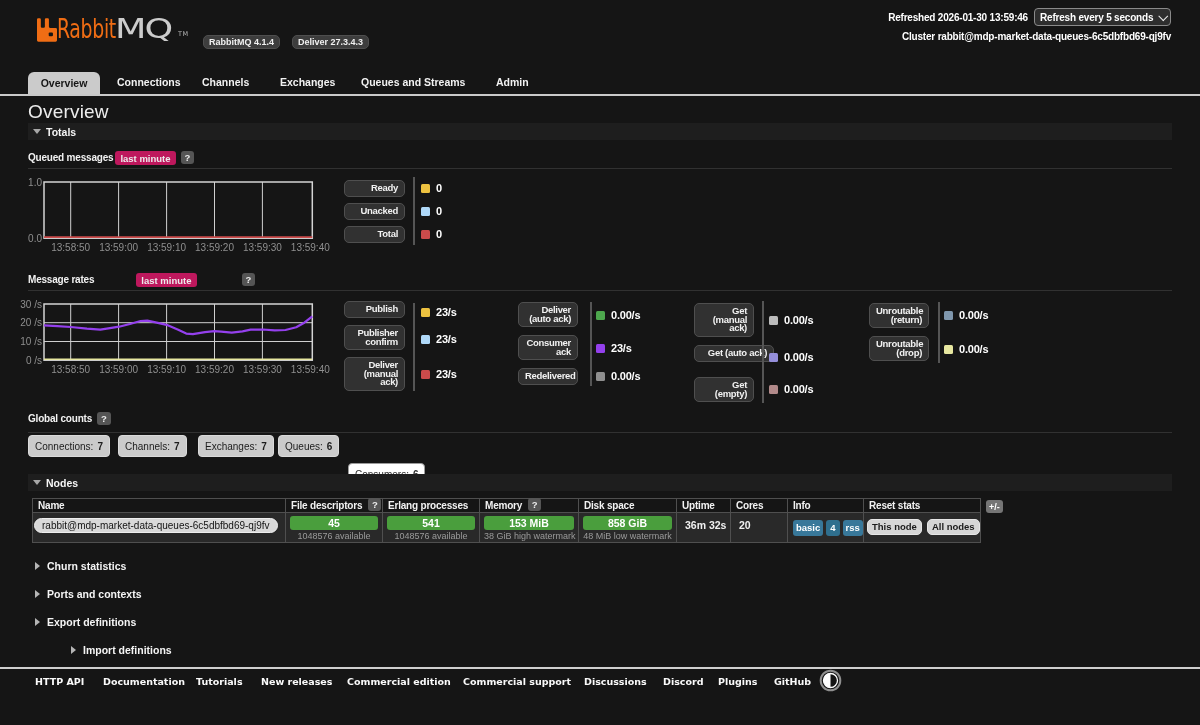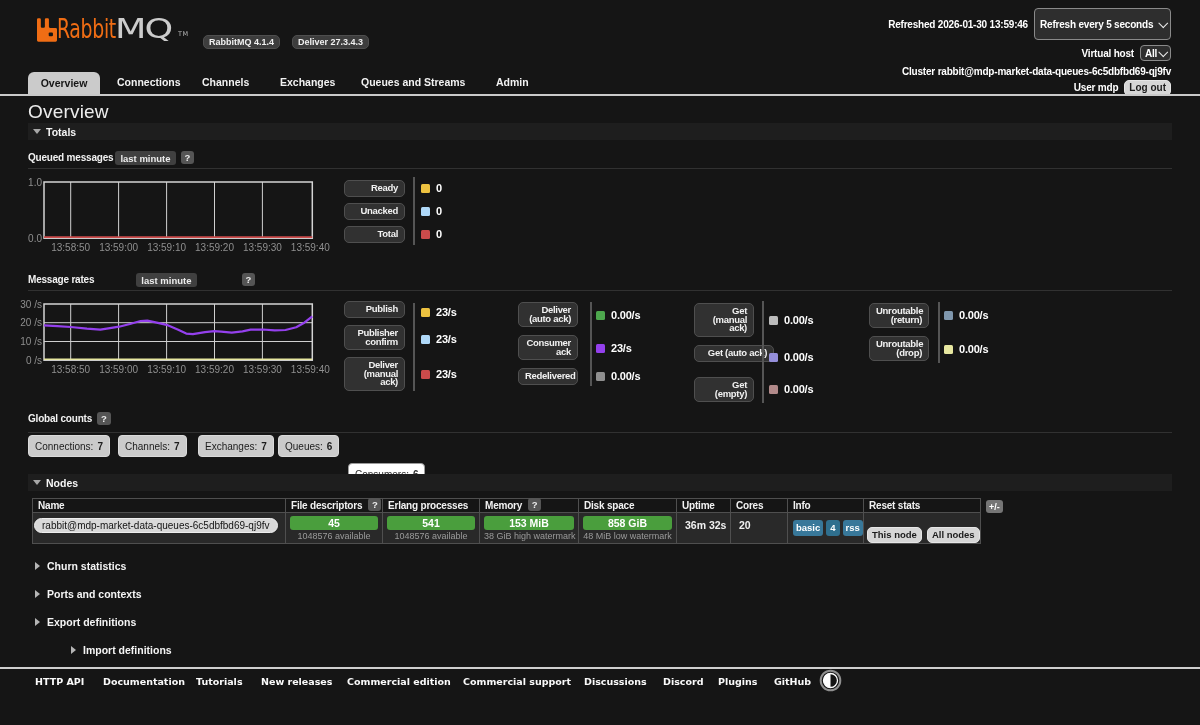--- a/index.html
+++ b/index.html
@@ -15,42 +15,42 @@
   #logo-mq { display:inline-block; color:#cccccc; transform:scaleX(1.35); transform-origin:0 50%; position:absolute; left:58px; top:0; letter-spacing:-1.5px; }
   #logo-tm { position:absolute; left:121px; top:17px; font-size:6.5px; color:#b5b5b5; letter-spacing:0.5px; }
   .version-badge { display:inline-block; background:#3d3d3d; border:1px solid #4e4e4e; border-radius:5px; color:#f0f0f0; font-size:9px; font-weight:bold; padding:0 5px; height:14px; line-height:12.5px; margin-right:12px; }
   #badges { left:203px; top:31px; }
 
   #top-right { right:29px; top:8px; text-align:right; }
   .tr-row { display:flex; justify-content:flex-end; align-items:center; white-space:nowrap; }
   .tr-label { font-size:10px; font-weight:bold; color:#fff; letter-spacing:-0.2px; }
   .sel { background:#2e2e2e; border:1px solid #8a8a8a; border-radius:4px; color:#fff; font-size:10px; font-weight:bold; display:inline-flex; align-items:center; justify-content:space-between; padding:0 5px; letter-spacing:-0.2px; }
   .sel .chev { width:6.5px; height:6.5px; border-right:1.7px solid #ececec; border-bottom:1.7px solid #ececec; transform:rotate(45deg) translate(-1px,-1px); margin-left:7px; display:inline-block; flex:none; }
-  #refresh-select { width:137px; height:32px; margin-left:6px; }
+  #refresh-select { width:137px; height:18px; margin-left:6px; }
   #vhost-select { width:31px; height:16px; margin-left:6px; padding:0 4px; }
   #vhost-select .chev { margin-left:3px; }
   .light-btn { background:#d6d6d6; color:#1b1b1b; border:1px solid #e6e6e6; border-radius:5px; font-weight:bold; display:inline-flex; align-items:center; justify-content:center; }
   #logout-btn { height:16px; padding:0 4px; font-size:10px; margin-left:6px; }
 
   
   #tabbar-line { left:0; top:94px; width:1200px; height:1.6px; background:#c9c9c9; }
   .tab-active { left:28px; top:72px; width:72px; height:22px; background:#cbcbcb; border-radius:6px 6px 0 0; color:#161616; font-size:10.5px; font-weight:bold; display:flex; align-items:center; justify-content:center; }
   .tab { top:76px; font-size:10.5px; font-weight:bold; color:#f2f2f2; }
 
   
   #page-title { left:28px; top:101px; font-size:19px; color:#ededed; font-weight:normal; letter-spacing:0.2px; }
   .section-bar { left:28px; width:1144px; height:17px; background:#1e1e1e; display:flex; align-items:center; }
   .section-bar .tri { width:0; height:0; border-left:4.5px solid transparent; border-right:4.5px solid transparent; border-top:5px solid #a8a8a8; margin-left:4.5px; }
   .section-bar .lbl { margin-left:5.5px; font-size:10.5px; font-weight:bold; color:#f5f5f5; }
   #bar-totals { top:123px; }
   #bar-nodes { top:474px; }
 
   .subhead { left:28px; width:1144px; height:17px; border-bottom:1px solid #313131; display:flex; align-items:flex-start; }
   .subhead .t { font-size:10px; font-weight:bold; color:#f2f2f2; letter-spacing:-0.2px; }
-  .mini-badge { background:#404040; color:#ececec; font-size:9.5px; font-weight:bold; border-radius:3px; padding:1.5px 5px; margin-left:2px; position:relative; top:-1px; }
+  .mini-badge { background:#be185d; color:#ececec; font-size:9.5px; font-weight:bold; border-radius:3px; padding:1.5px 5px; margin-left:2px; position:relative; top:-1px; }
   .help-badge { background:#555555; color:#ececec; font-size:9.5px; font-weight:bold; border-radius:3px; padding:1px 4px; margin-left:5px; position:relative; top:-1px; }
   #head-queued { top:152px; }
   #head-rates { top:274px;gap:40px; }
   #head-global { top:413px; height:20px; }
 
   .chart-svg { overflow:visible; }
 
   
   .leg-btn { position:absolute; background:#313131; border:1px solid #4f4f4f; border-radius:5px; color:#f2f2f2; font-size:9.5px; font-weight:bold; line-height:8.5px; text-align:right; padding:3px 6px; width:61px; letter-spacing:-0.3px; }
   .leg-sep { position:absolute; width:1.5px; background:#555; }
@@ -103,33 +103,22 @@
   </div>
 
   <div class="abs" id="top-right">
     <div class="tr-row">
       <span class="tr-label">Refreshed 2026-01-30 13:59:46</span>
       <span class="sel" id="refresh-select">
           <span>Refresh every 5 seconds</span>
           <span class="chev"></span>
         </span>
     </div>
-    <div class="tr-row" style="margin-top:5px;">
-      <span class="tr-label">Virtual host</span>
-      <span class="sel" id="vhost-select">
-          <span>All</span>
-          <span class="chev"></span>
-        </span>
-    </div>
     <div class="tr-row" style="margin-top:4.5px;">
       <span class="tr-label">Cluster rabbit@mdp-market-data-queues-6c5dbfbd69-qj9fv</span>
-    </div>
-    <div class="tr-row" style="margin-top:3px;">
-      <span class="tr-label">User mdp</span>
-      <span class="light-btn" id="logout-btn">Log out</span>
     </div>
   </div>
 
   <div class="abs" id="tabbar-line"></div>
   <div class="abs tab-active">Overview</div>
   <span class="abs tab" style="left:117px;">Connections</span>
   <span class="abs tab" style="left:202px;">Channels</span>
   <span class="abs tab" style="left:280px;">Exchanges</span>
   <span class="abs tab" style="left:361px;">Queues and Streams</span>
   <span class="abs tab" style="left:496px;">Admin</span>
@@ -320,21 +309,21 @@
       </td>
       <td>
         <div class="bar-green">858 GiB</div>
         <div class="bar-sub">48 MiB low watermark</div>
       </td>
       <td class="cell-val">36m 32s</td>
       <td class="cell-val">20</td>
       <td style="padding-top:3px; padding-left:5px; white-space:nowrap;">
         <span class="info-badge" style="background:#38789a;">basic</span><span class="info-badge" style="background:#2f6f8e; padding-left:4.5px; padding-right:4.5px;">4</span><span class="info-badge" style="background:#38789a;">rss</span>
       </td>
-      <td style="padding-top:10px; padding-left:3px; white-space:nowrap;">
+      <td style="padding-top:2px; padding-left:3px; white-space:nowrap;">
         <span class="light-btn reset-btn">This node</span><span class="light-btn reset-btn">All nodes</span>
       </td>
     </tr>
   </tbody>
     </table>
   <div class="abs" id="plusminus">+/-</div>
 
   <div class="abs coll" style="top:560px;">
     <span class="tri-r"></span>
     <span class="lbl">Churn statistics</span>

